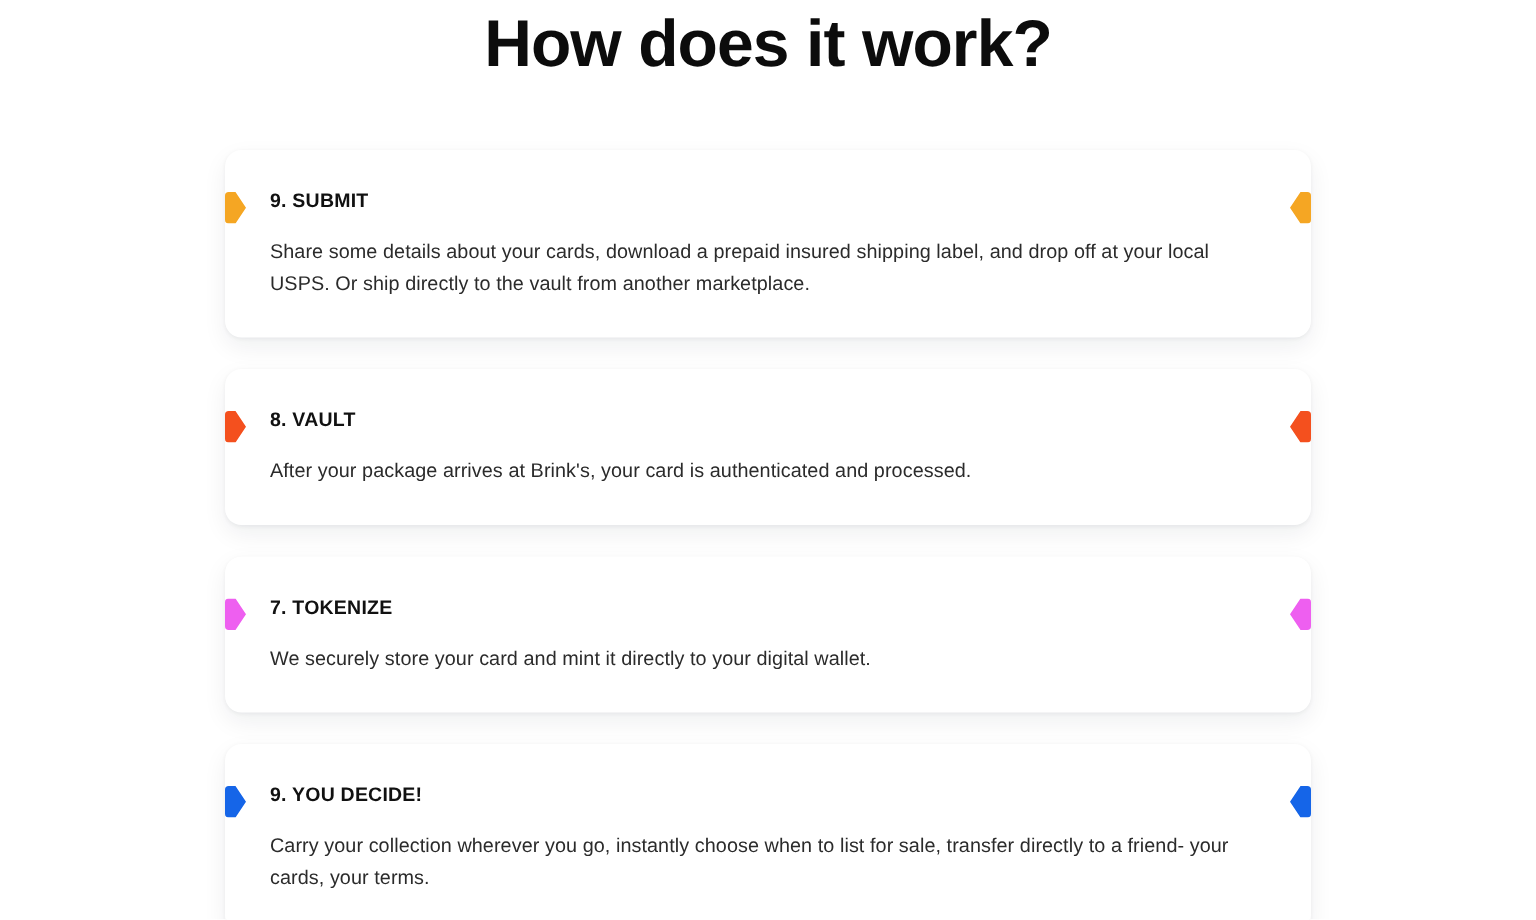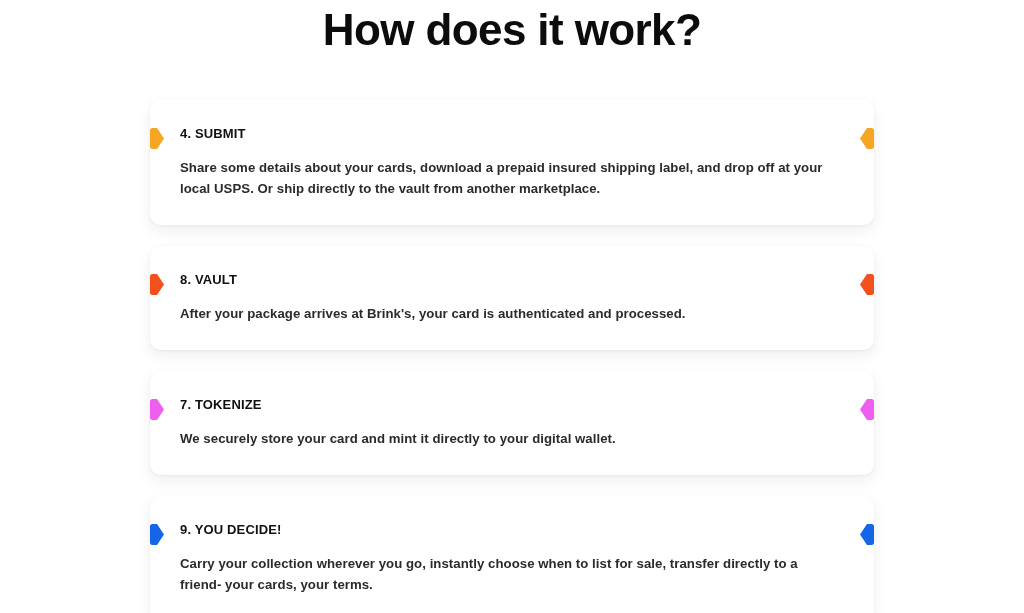--- a/index.html
+++ b/index.html
@@ -70,21 +70,21 @@
     line-height: 16px;
     font-weight: 700;
     letter-spacing: 0.15px;
     color: #111111;
     margin-bottom: 15px;
   }
 
   .card-body {
     font-size: 13.2px;
     line-height: 21px;
-    font-weight: 700;
+    font-weight: 400;
     color: #2b2b2b;
     letter-spacing: 0.05px;
     max-width: 660px;
   }
 </style>
 </head>
 <body style="background: rgb(255, 255, 255);">
 
 <div class="page">
 
@@ -96,21 +96,21 @@
       <span class="marker left">
         <svg viewBox="0 0 14 21" xmlns="http://www.w3.org/2000/svg">
           <path d="M0 2.5 A2.5 2.5 0 0 1 2.5 0 L7 0 L14 10.5 L7 21 L2.5 21 A2.5 2.5 0 0 1 0 18.5 Z" fill="#F5A623"></path>
         </svg>
       </span>
       <span class="marker right">
         <svg viewBox="0 0 14 21" xmlns="http://www.w3.org/2000/svg">
           <path d="M14 2.5 A2.5 2.5 0 0 0 11.5 0 L7 0 L0 10.5 L7 21 L11.5 21 A2.5 2.5 0 0 0 14 18.5 Z" fill="#F5A623"></path>
         </svg>
       </span>
-      <div class="card-title">4. SUBMIT</div>
+      <div class="card-title">9. SUBMIT</div>
       <div class="card-body">Share some details about your cards, download a prepaid insured shipping label, and drop off at your local USPS. Or ship directly to the vault from another marketplace.</div>
     </div>
 
     <div class="card">
       <span class="marker left">
         <svg viewBox="0 0 14 21" xmlns="http://www.w3.org/2000/svg">
           <path d="M0 2.5 A2.5 2.5 0 0 1 2.5 0 L7 0 L14 10.5 L7 21 L2.5 21 A2.5 2.5 0 0 1 0 18.5 Z" fill="#F4501E"></path>
         </svg>
       </span>
       <span class="marker right">

